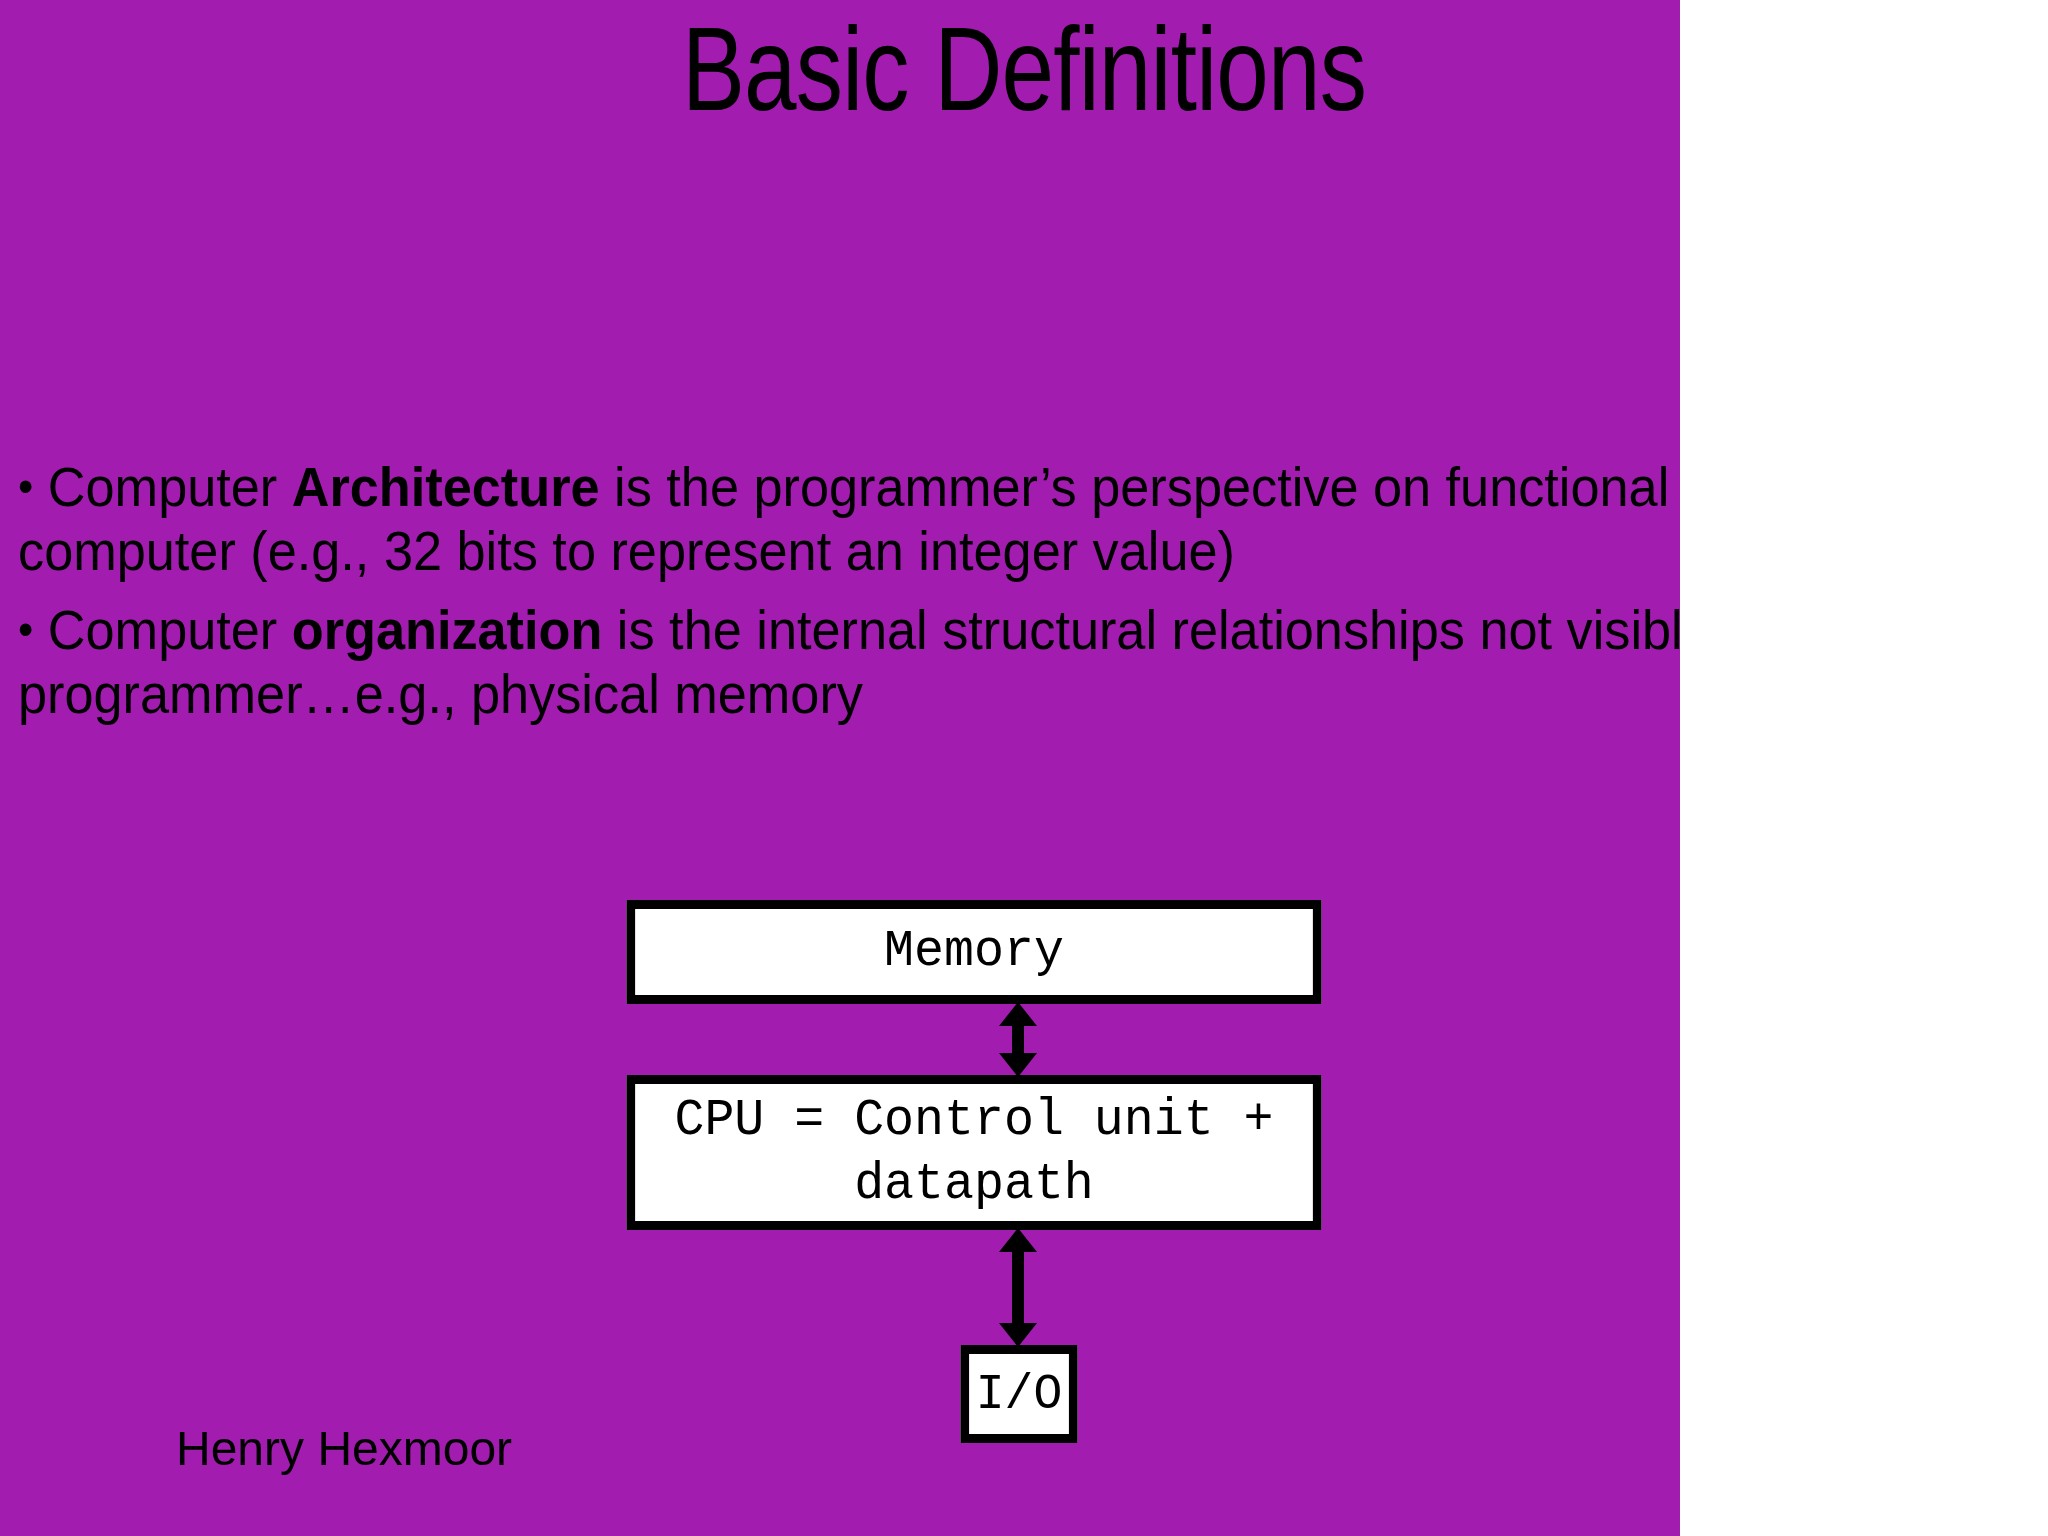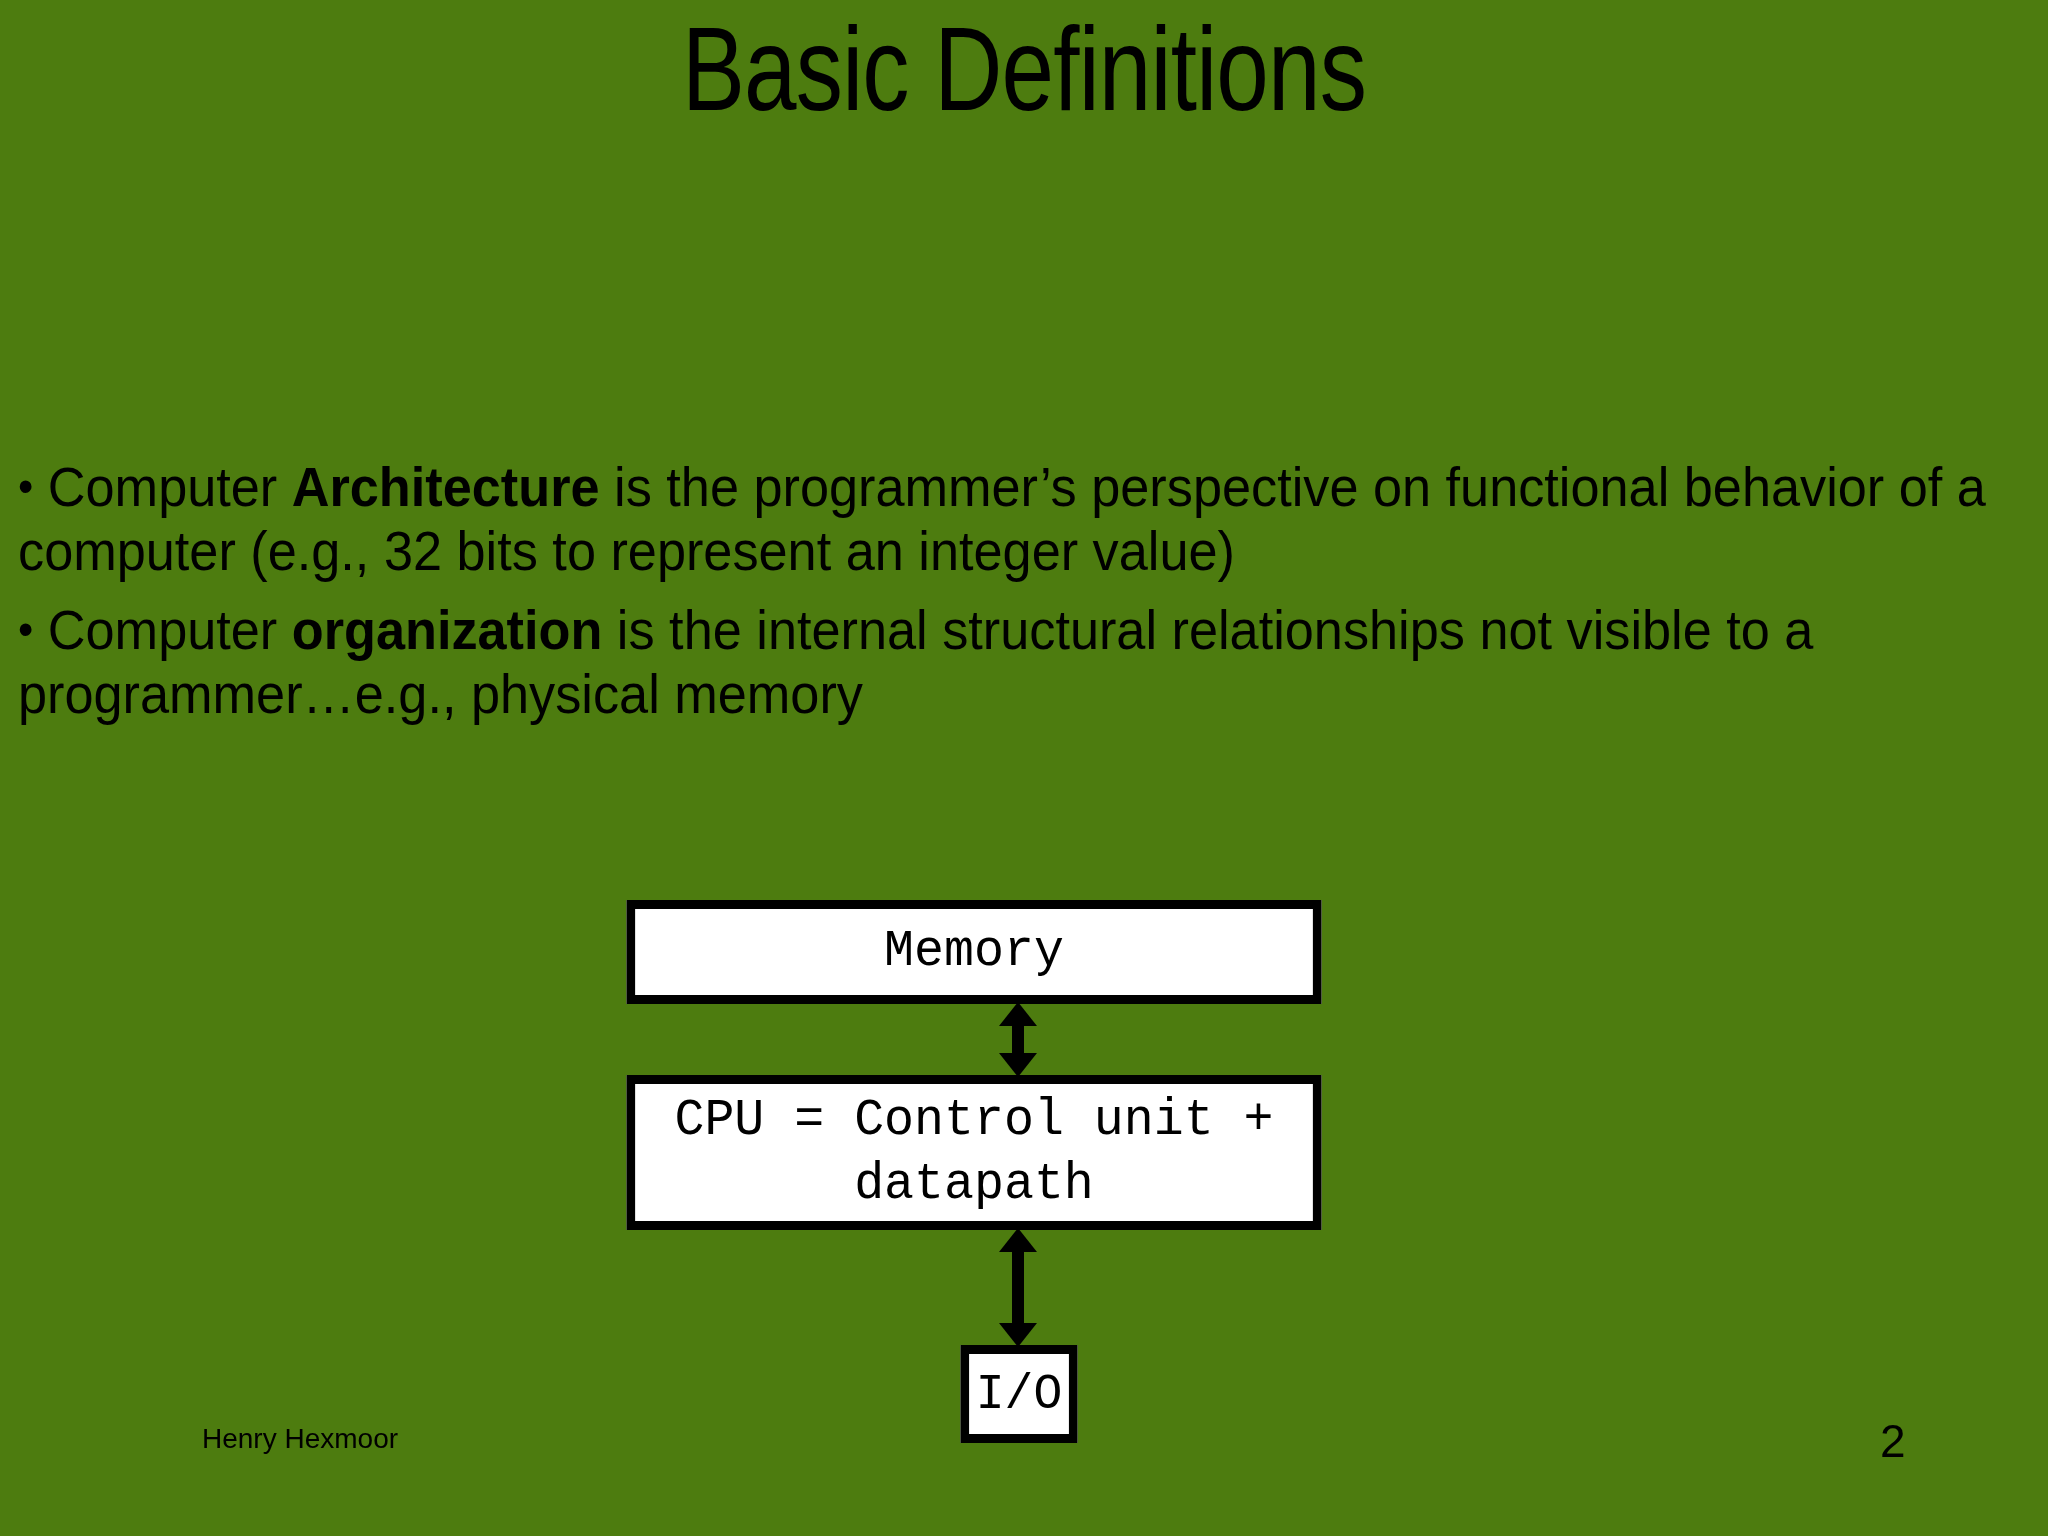--- a/index.html
+++ b/index.html
@@ -7,23 +7,23 @@
     margin: 0;
     padding: 0;
     background: #ffffff;
   }
   body {
     font-family: "Liberation Sans", sans-serif;
     color: #000000;
   }
   #slide {
     position: relative;
-    width: 2048px;
+    width: 1680px;
     height: 1536px;
-    background: #4d7c0f;
+    background: #a21caf;
     overflow: hidden;
   }
 
   
   #slide-title {
     position: absolute;
     left: 0;
     top: 8px;
     width: 2048px;
     text-align: center;
@@ -142,23 +142,23 @@
   }
   #arrow-cpu-io {
     left: 999px;
     top: 1228px;
     height: 119px;
   }
 
   
   #footer-author {
     position: absolute;
-    left: 202px;
+    left: 176px;
     top: 1425px;
-    font-size: 28px;
+    font-size: 48px;
     line-height: 1;
   }
   #footer-pagenum {
     position: absolute;
     left: 1880px;
     top: 1418px;
     font-size: 46px;
     line-height: 1;
   }
 </style>

